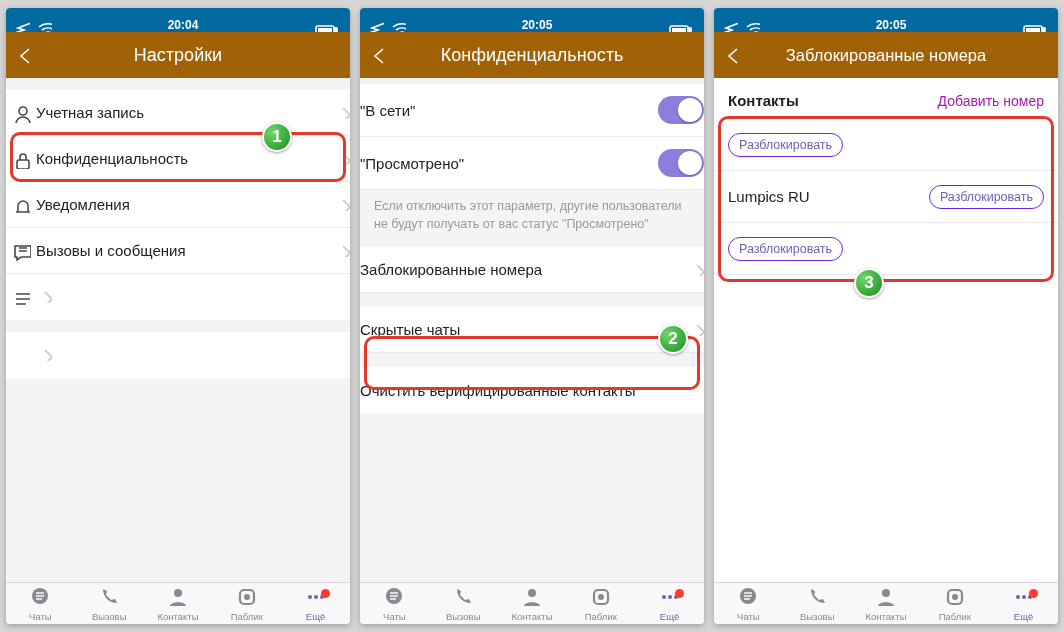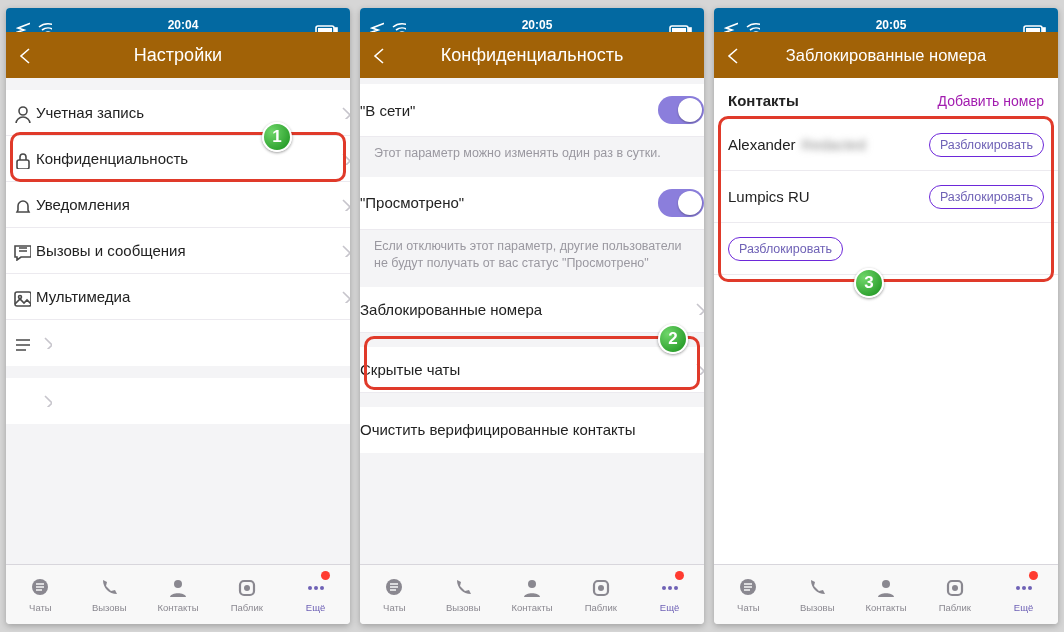--- a/index.html
+++ b/index.html
@@ -129,21 +129,21 @@
     border:2px solid #fff;
     box-shadow:0 1px 3px rgba(0,0,0,0.4);
     color:#fff;
     font-weight:700;
     font-size:17px;
     display:flex; align-items:center; justify-content:center;
     pointer-events:none;
   }
   
   .tabbar {
-    height:60px;
+    height:42px;
     background:#f8f8f8;
     border-top:1px solid #d8d6dc;
     display:flex;
   }
   .tab {
     flex:1;
     display:flex; flex-direction:column; align-items:center; justify-content:center;
     gap:2px;
     color:#8a8890;
     font-size:9.5px;
@@ -297,31 +297,20 @@
               </svg>
             </span>
           <span class="label">Вызовы и сообщения</span>
           <span class="chev"><svg width="16" height="16">
                 <use href="#i-chev"></use>
               </svg></span>
         </div>
         <div class="row">
           <span class="icon">
               <svg width="20" height="20">
-                <use href="#i-image"></use>
-              </svg>
-            </span>
-          <span class="label">Мультимедиа</span>
-          <span class="chev"><svg width="16" height="16">
-                <use href="#i-chev"></use>
-              </svg></span>
-        </div>
-        <div class="row">
-          <span class="icon">
-              <svg width="20" height="20">
                 <use href="#i-lines"></use>
               </svg>
             </span>
           <span class="chev"><svg width="16" height="16">
                 <use href="#i-chev"></use>
               </svg></span>
         </div>
       </div>
       <div class="group">
         <div class="row">
@@ -395,21 +384,20 @@
         </div>
       <div class="title">Конфиденциальность</div>
       <div class="spacer"></div>
     </div>
     <div class="content">
       <div style="height:6px"></div>
       <div class="row">
         <span class="label">"В сети"</span>
         <span class="toggle"></span>
       </div>
-      <div class="desc">Этот параметр можно изменять один раз в сутки.</div>
 
       <div class="row">
         <span class="label">"Просмотрено"</span>
         <span class="toggle"></span>
       </div>
       <div class="desc">Если отключить этот параметр, другие пользователи не будут получать от вас статус "Просмотрено"</div>
 
       <div class="row">
         <span class="label">Заблокированные номера</span>
         <span class="chev"><svg width="16" height="16">
@@ -495,24 +483,20 @@
         </div>
       <div class="title" style="font-size:16.5px;">Заблокированные номера</div>
       <div class="spacer"></div>
     </div>
     <div class="content" style="background:#fff;">
       <div class="contacts-head">
         <span class="h">Контакты</span>
         <span class="add">Добавить номер</span>
       </div>
       <div class="crow">
-        <span class="name">
-            <span>Alexander</span>
-            <span class="blur">Redacted</span>
-          </span>
         <button class="unblock-btn">Разблокировать</button>
       </div>
       <div class="crow">
         <span class="name">
             <span>Lumpics RU</span>
           </span>
         <button class="unblock-btn">Разблокировать</button>
       </div>
       <div class="crow">
         <button class="unblock-btn">Разблокировать</button>

